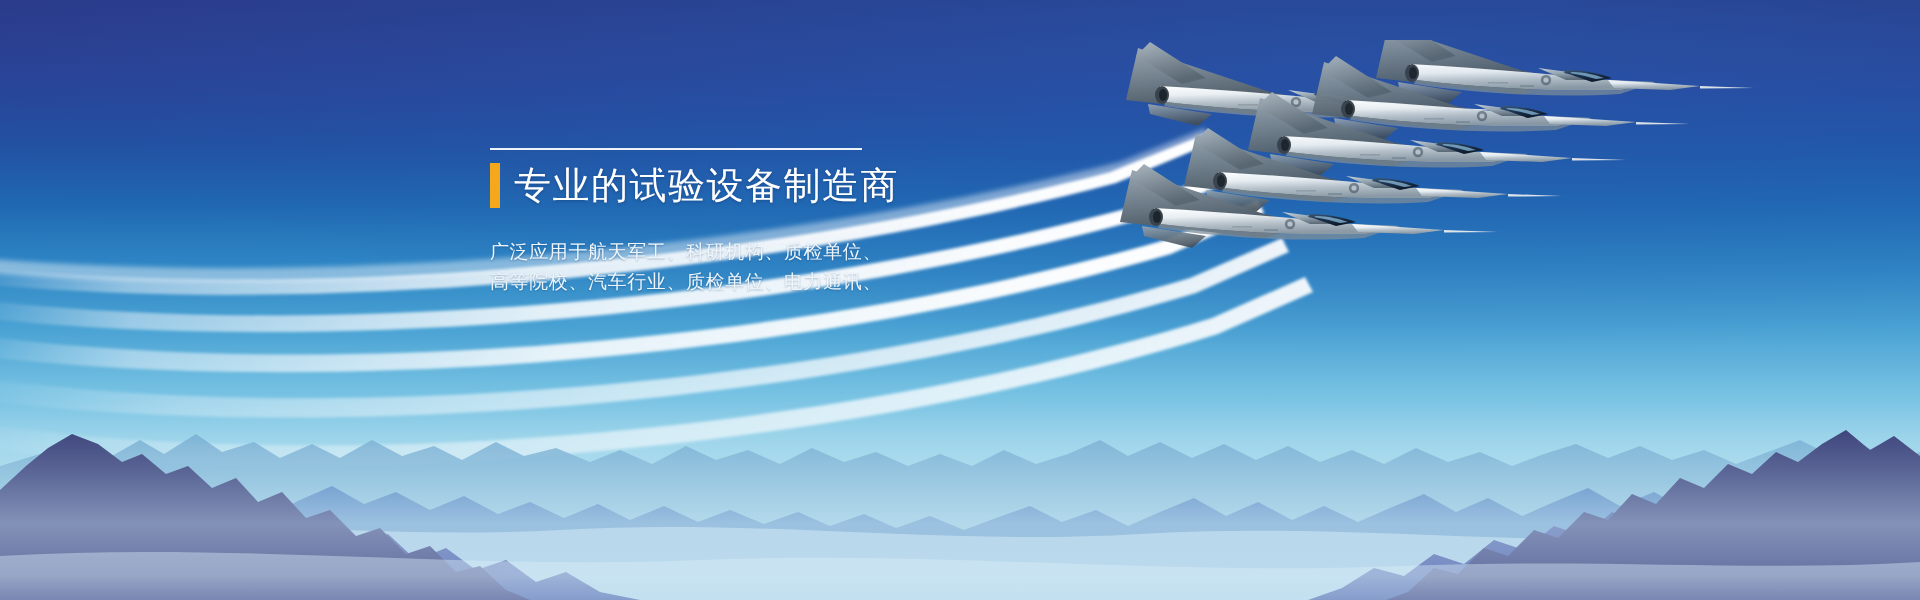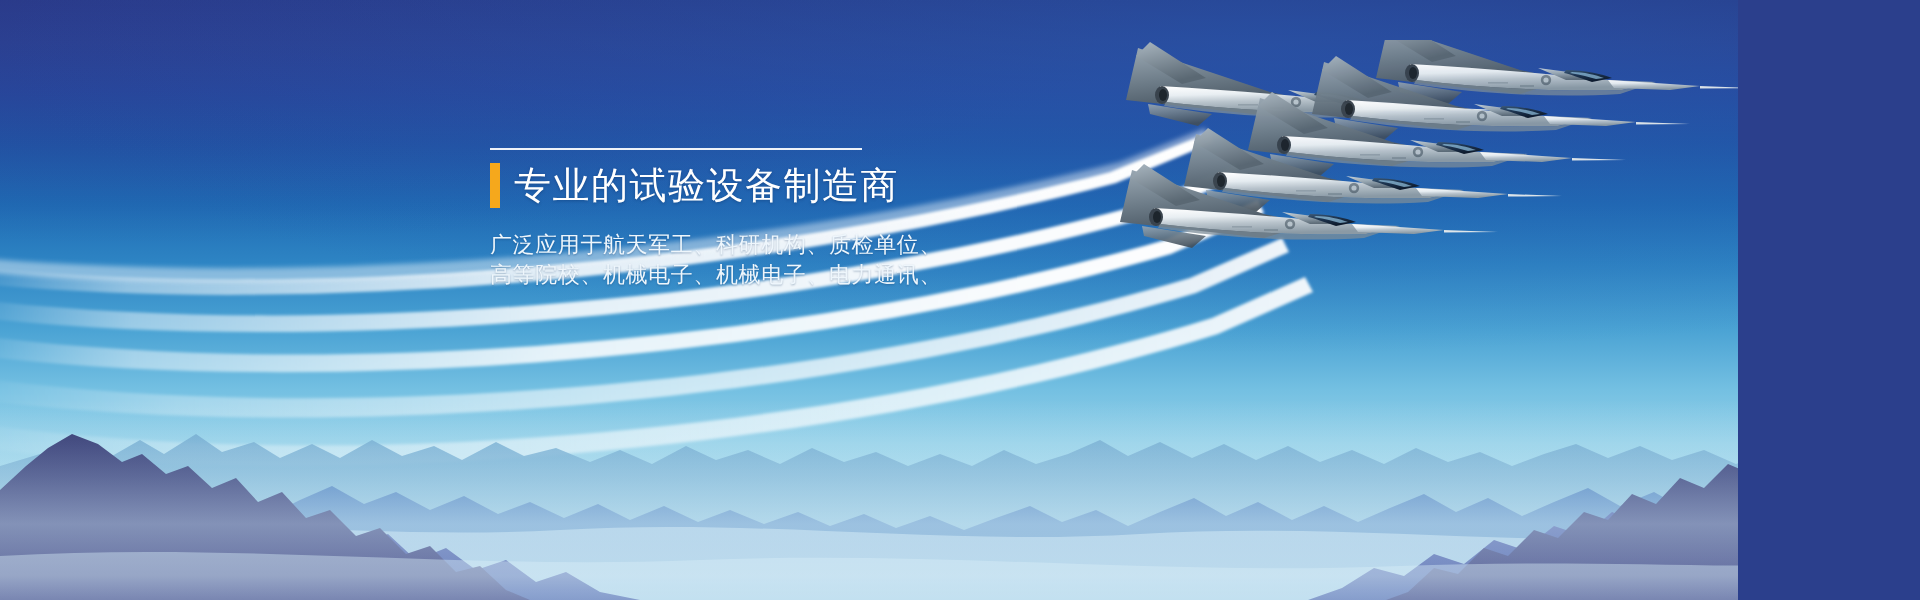--- a/index.html
+++ b/index.html
@@ -2,21 +2,21 @@
 <html><head>
 <meta charset="utf-8">
 <title>Banner</title>
 <style>
   * { margin:0; padding:0; box-sizing:border-box; }
   html,body { width:1920px; height:600px; overflow:hidden; background:#2b3f8c; }
   body { font-family:"DejaVu Sans","Liberation Sans",sans-serif; }
 
   #banner {
     position:relative;
-    width:1738px;
+    width:1920px;
     height:600px;
     overflow:hidden;
   }
 
   
   .sky {
     position:absolute; inset:0;
     background:
       linear-gradient(to bottom,
         #283a86 0%,
@@ -79,24 +79,24 @@
   .headline {
     color:#ffffff;
     font-size:37px;
     line-height:45px;
     letter-spacing:1.5px;
     font-weight:400;
     white-space:nowrap;
     text-shadow:0 1px 3px rgba(10,35,80,.35);
   }
   .sub {
-    margin-top:22px;
+    margin-top:28px;
     margin-left:0px;
     color:#eef6fc;
-    font-size:22px;
+    font-size:19px;
     line-height:30px;
     letter-spacing:.6px;
     text-shadow:0 1px 2px rgba(10,45,90,.32);
   }
   .sub div { white-space:nowrap; }
 </style>
 </head>
 <body>
 
 <div id="banner">
@@ -273,17 +273,17 @@
   <div class="copy">
     <div class="rule"></div>
 
     <div class="headline-row">
       <span class="accent-bar"></span>
       <h1 class="headline">专业的试验设备制造商</h1>
     </div>
 
     <div class="sub">
       <div>广泛应用于航天军工、科研机构、质检单位、</div>
-      <div>高等院校、机械电子、机械电子、电力通讯、</div>
+      <div>高等院校、汽车行业、质检单位、电力通讯、</div>
     </div>
   </div>
 
 </div>
 
 </body></html>

